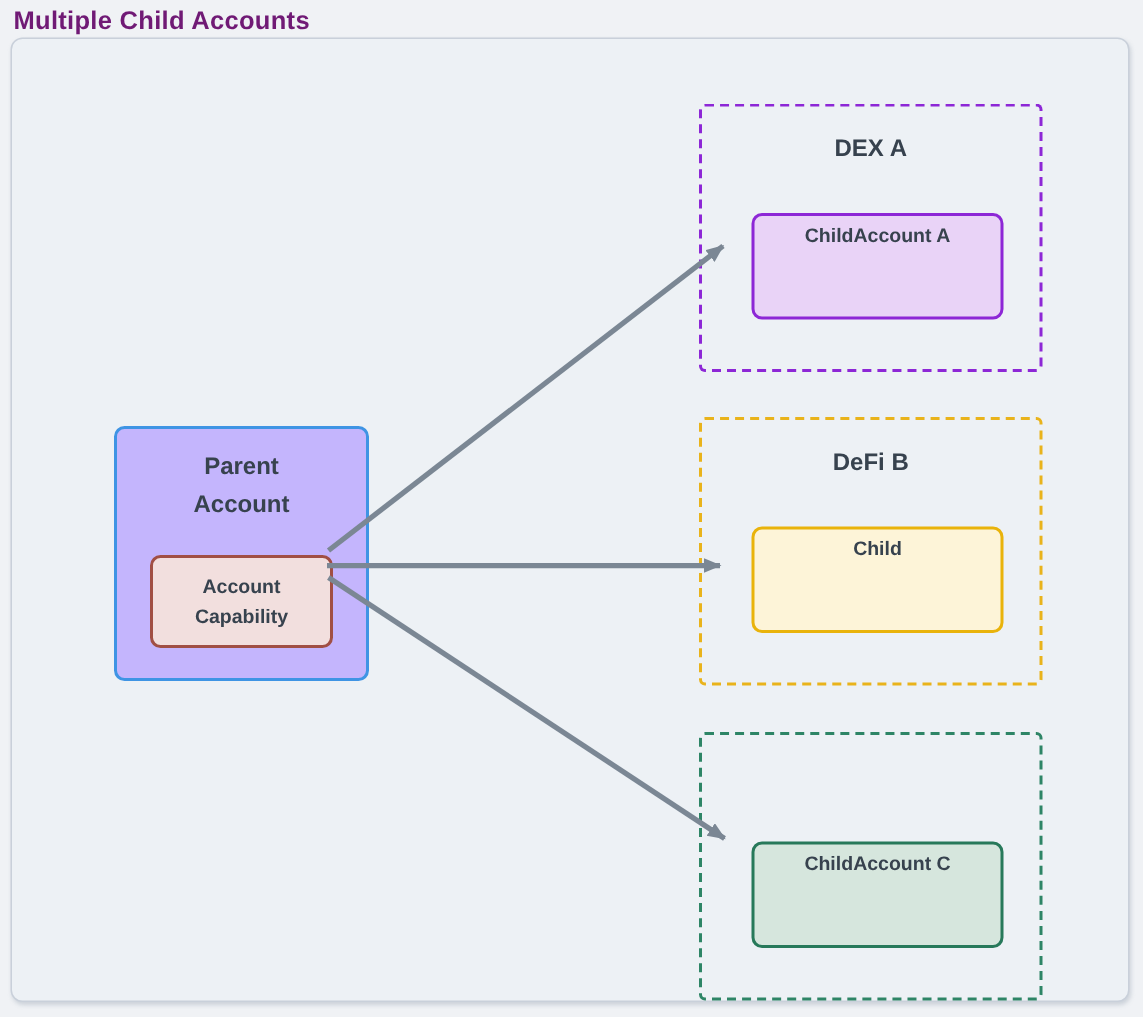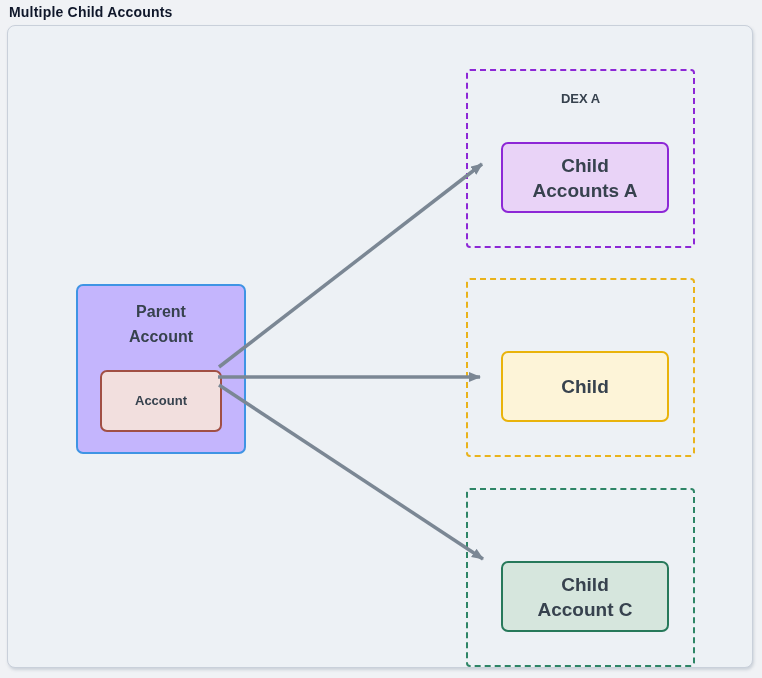--- a/index.html
+++ b/index.html
@@ -5,21 +5,21 @@
   * { margin:0; padding:0; box-sizing:border-box; }
   html,body { width:762px; height:678px; }
   body {
     position:relative;
     background:#f0f2f5;
     font-family:"Liberation Sans", sans-serif;
     overflow:hidden;
   }
   .fig-title {
     position:absolute; left:9px; top:4px;
-    font-size:14px; font-weight:700; color:#0f172a; letter-spacing:.2px;
+    font-size:17px; font-weight:700; color:#701a75; letter-spacing:.2px;
   }
   .frame {
     position:absolute; left:7px; top:25px; width:746px; height:643px;
     background:#edf1f5;
     border:1px solid #c9d0da; border-radius:8px;
     box-shadow:1px 2px 3px rgba(160,170,185,.45);
   }
   .parent-box {
     position:absolute; left:68px; top:258px; width:170px; height:170px;
     background:#c4b5fd; border:2px solid #3f94e4; border-radius:7px;
@@ -36,59 +36,61 @@
   }
   .group {
     position:absolute; left:458px; width:229px; height:179px;
     border:2px dashed; border-radius:4px;
   }
   .group-a { top:43px;  border-color:#8d27d6; }
   .group-b { top:252px; border-color:#e9b31b; }
   .group-c { top:462px; border-color:#2e8566; }
   .group-label {
     margin-top:20px; text-align:center;
-    font-size:13px; font-weight:600; color:#37424e;
+    font-size:16px; font-weight:600; color:#37424e;
   }
   .child-box {
     position:absolute; left:33px; top:71px; width:168px; height:71px;
     border:2px solid; border-radius:7px;
-    display:flex; flex-direction:column; justify-content:center;
-    text-align:center; font-size:19px; font-weight:600; color:#37424e; line-height:25px;
+    display:flex; flex-direction:row; justify-content:center;
+    text-align:center; font-size:13px; font-weight:600; color:#37424e; line-height:25px;
   }
   .child-a { background:#e9d3f7; border-color:#8d27d6; }
   .child-b { background:#fdf4d8; border-color:#e9b30b; }
   .child-c { background:#d6e6dd; border-color:#27795a; }
   svg.arrows { position:absolute; left:0; top:0; pointer-events:none; }
 </style>
 </head>
 <body>
 
 <div class="fig-title">Multiple Child Accounts</div>
 
 <div class="frame">
 
   <div class="parent-box">
     <div class="parent-label">
       <div>Parent</div>
       <div>Account</div>
     </div>
     <div class="capability-box">
       <div>Account</div>
+      <div>Capability</div>
     </div>
   </div>
 
   <div class="group group-a">
     <div class="group-label">DEX A</div>
     <div class="child-box child-a">
       <div>Child</div>
-      <div>Accounts A</div>
+      <div>Account A</div>
     </div>
   </div>
 
   <div class="group group-b">
+    <div class="group-label">DeFi B</div>
     <div class="child-box child-b">
       <div>Child</div>
     </div>
   </div>
 
   <div class="group group-c">
     <div class="child-box child-c">
       <div>Child</div>
       <div>Account C</div>
     </div>

